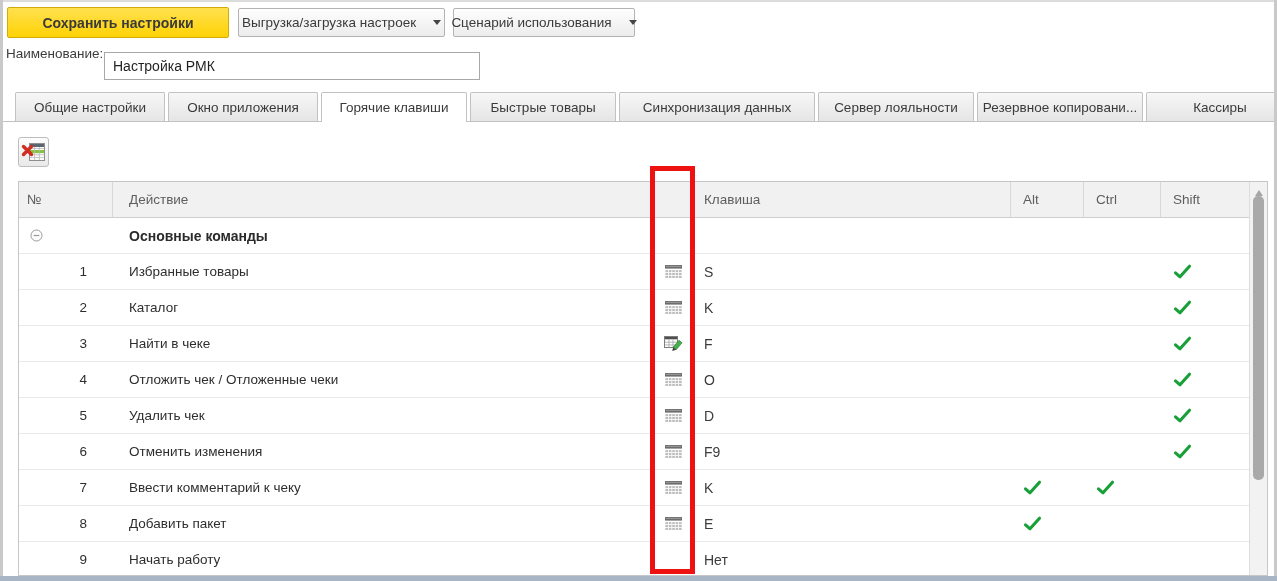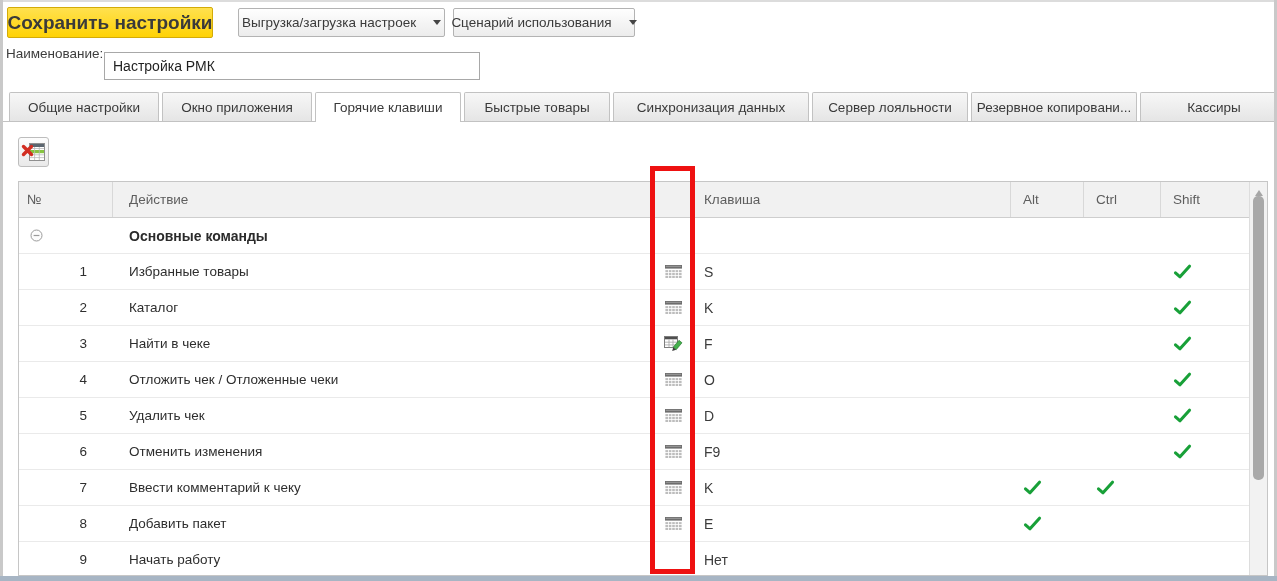--- a/index.html
+++ b/index.html
@@ -9,38 +9,38 @@
   
   .edge { position:absolute; z-index:20; }
   .edge-top    { left:0; top:0; width:1277px; height:2px; background:#dcdcdc; }
   .edge-left   { left:0; top:0; width:3px; height:581px; background:#c9c9c9; }
   .edge-right  { left:1274px; top:0; width:3px; height:581px; background:#c9c9c9; }
   .edge-bottom { left:0; top:576px; width:1277px; height:5px; background:#a7b5c4; }
 
   
   .btn { position:absolute; box-sizing:border-box; display:flex; align-items:center; justify-content:center;
          border-radius:2px; cursor:pointer; font-family:inherit; white-space:nowrap; }
-  .btn-save { left:7px; top:7px; width:206px; height:31px;
+  .btn-save { left:7px; top:7px; width:222px; height:31px;
               background:linear-gradient(#ffe14f,#ffd205); border:1px solid #d3ab08;
-              font-weight:700; font-size:19px; color:#3a3a3a; }
+              font-weight:700; font-size:14px; color:#3a3a3a; }
   .btn-drop { top:8px; height:29px; background:linear-gradient(#fefefe,#ececec);
               border:1px solid #b3b3b3; font-size:13.5px; color:#3a3a3a; gap:17px; }
   #btn-export   { left:238px; width:207px; }
   #btn-scenario { left:453px; width:182px; }
   .caret { width:0; height:0; border-left:4px solid transparent; border-right:4px solid transparent;
            border-top:5px solid #454545; }
 
   
   .name-label { position:absolute; left:6px; top:46px; font-size:13.5px; color:#3d3d3d; }
   .name-input { position:absolute; left:104px; top:52px; width:376px; height:28px; box-sizing:border-box;
                 border:1px solid #a8a8a8; font-size:14px; color:#1f1f1f; padding:0 8px; font-family:inherit; }
 
   
   .tabs { position:absolute; left:3px; top:92px; width:1271px; height:30px; display:flex; align-items:center;
-          padding-left:6px; box-sizing:border-box; border-bottom:1px solid #c2c2c2; gap:3px; }
+          padding-left:12px; box-sizing:border-box; border-bottom:1px solid #c2c2c2; gap:3px; }
   .tab { box-sizing:border-box; height:29px; display:flex; align-items:center; justify-content:center;
          background:linear-gradient(#f7f7f7,#e5e5e5); border:1px solid #c2c2c2; border-bottom:none;
          border-radius:2px 2px 0 0; font-size:13.5px; color:#3a3a3a; white-space:nowrap; overflow:hidden;
          cursor:pointer; flex:none; }
   .tab:nth-child(1){width:150px} .tab:nth-child(2){width:150px} .tab:nth-child(3){width:146px}
   .tab:nth-child(4){width:146px} .tab:nth-child(5){width:196px} .tab:nth-child(6){width:156px}
   .tab:nth-child(7){width:166px} .tab:nth-child(8){width:148px}
   .tab.active { background:#fff; height:30px; margin-bottom:-1px; z-index:2; }
 
   

